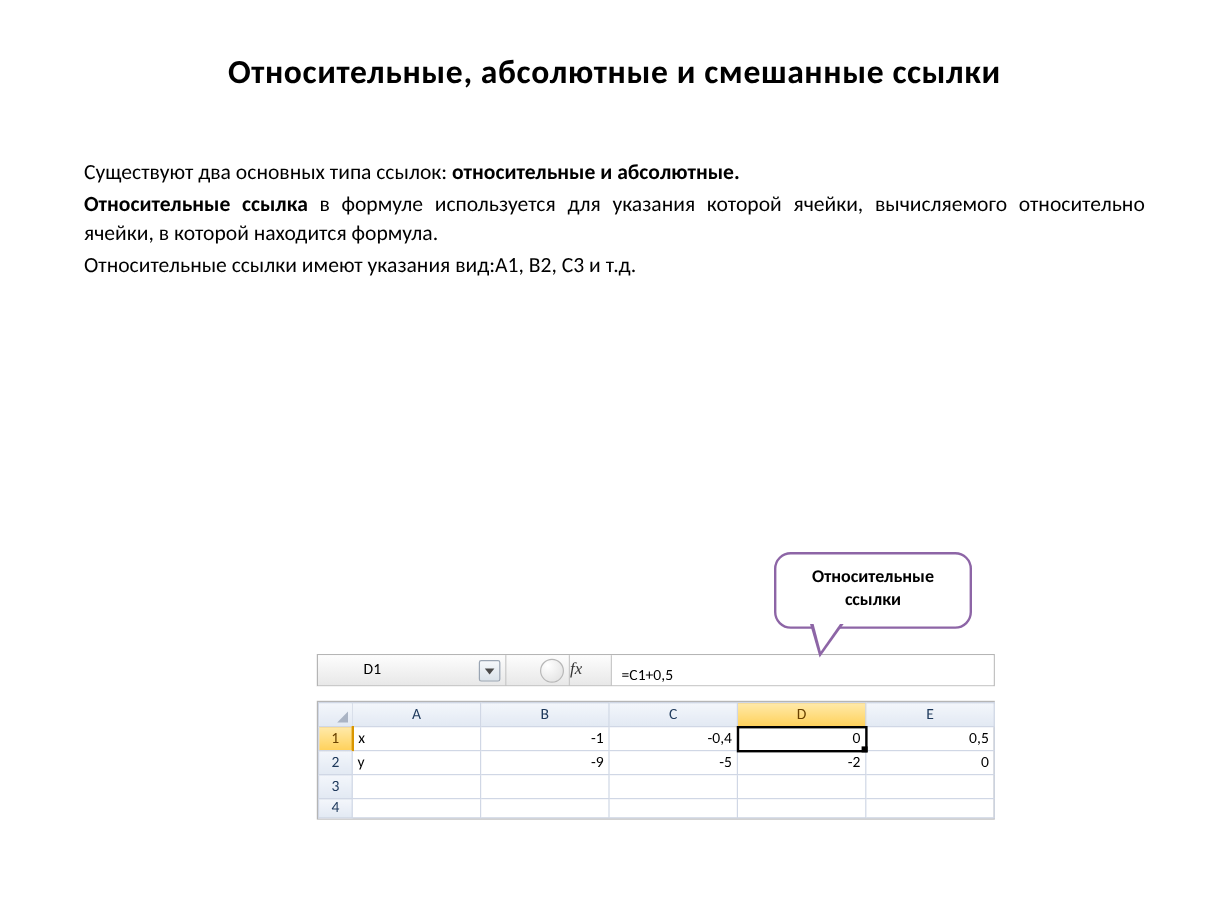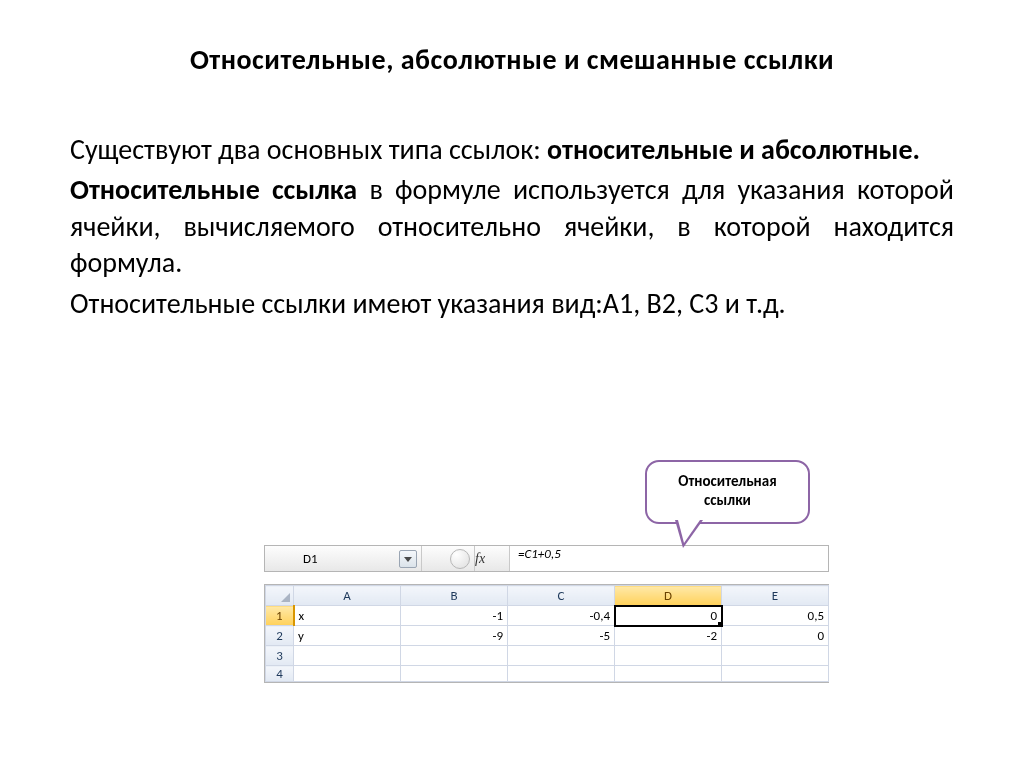--- a/index.html
+++ b/index.html
@@ -20,21 +20,21 @@
     padding: 40px 70px 0 70px;
   }
   .title {
     font-size: 28px;
     font-weight: 700;
     text-align: center;
     letter-spacing: 0.5px;
     margin: 2px 0 55px 0;
   }
   .body {
-    font-size: 28px;
+    font-size: 18px;
     line-height: 1.3;
     margin-top: 24px;
   }
   .p1 {
     text-align: justify;
     margin: 0 0 4px 0;
   }
   .p2 {
     text-align: justify;
     margin: 0 0 4px 0;
@@ -154,25 +154,24 @@
     font-style: italic;
     font-family: "Times New Roman", serif;
     font-size: 14px;
     color: #333;
     border-right: 1px solid #c9c9c9;
     background: linear-gradient(#fdfdfd,#e8e8e8);
   }
   .formula-input {
     flex: 1;
     display: flex;
-    align-items: flex-start;
+    align-items: flex-end;
     padding-left: 8px;
     background: #fff;
     font-size: 13px;
-    font-style: italic;
   }
 
   .gap-bar {
     height: 12px;
     background: #fff;
   }
 
   
   .sheet {
     border: 1px solid #b5b5b5;
@@ -262,21 +261,21 @@
     <p class="p1">
       <span>Существуют два основных типа ссылок: </span><span class="bolded">относительные и абсолютные.</span>
     </p>
     <p class="p2">
       <span class="bolded">Относительные ссылка</span><span> в формуле используется для указания которой ячейки, вычисляемого относительно ячейки, в которой находится формула.</span>
     </p>
     <p class="p3">Относительные ссылки имеют указания вид:А1, В2, С3 и т.д.</p>
   </div>
 
   <div class="callout">
-    <div>Относительная</div>
+    <div>Относительные</div>
     <div>ссылки</div>
     <div class="callout-arrow"></div>
     <div class="callout-arrow-inner"></div>
   </div>
 
   <div class="excel-wrap">
 
     <div class="formula-row">
       <div class="name-box">
         <span>D1</span>

